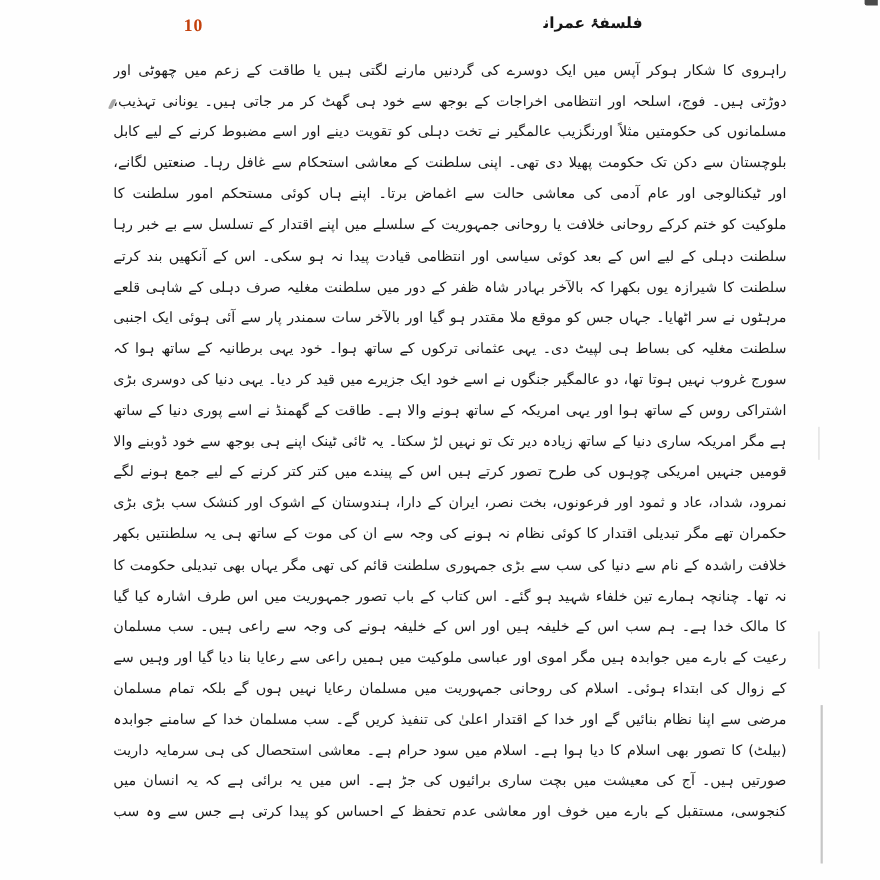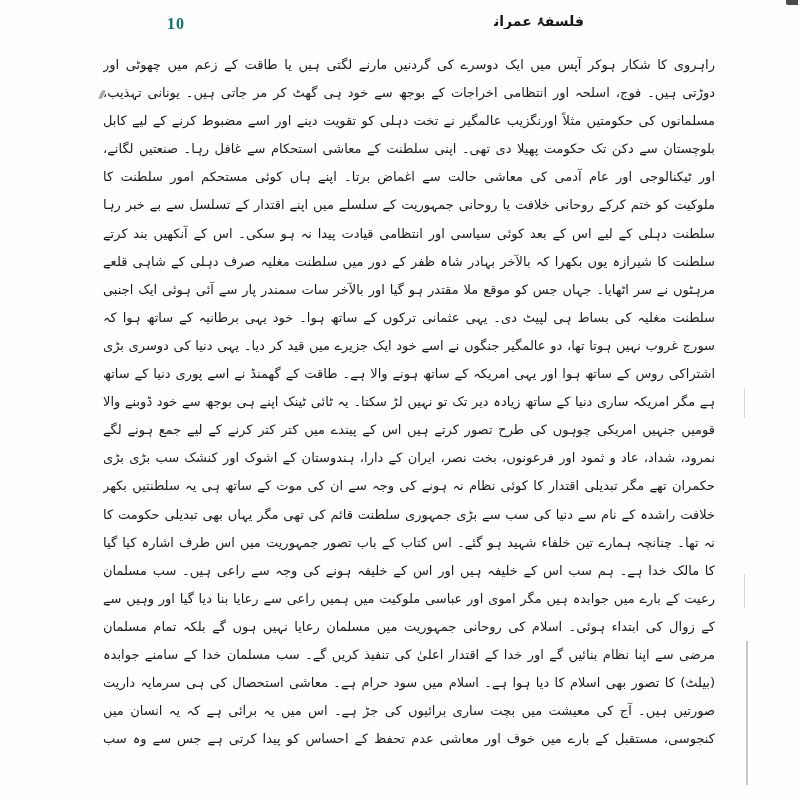--- a/index.html
+++ b/index.html
@@ -10,21 +10,21 @@
     overflow: hidden;
     font-family: "DejaVu Sans", sans-serif;
   }
   .page {
     position: absolute; inset: 0;
     background: #fefefe;
   }
   .header-num {
     position: absolute; left: 167px; top: 15px;
     font-family: "Liberation Serif", serif;
-    font-weight: bold; font-size: 16px; color: #0f766e;
+    font-weight: bold; font-size: 16px; color: #c2410c;
     letter-spacing: 1px;
   }
   .header-title {
     position: absolute; left: 494px; top: 13px; width: 90px;
     direction: rtl; text-align: center;
     font-size: 14px; font-weight: bold; color: #161616;
     white-space: nowrap; overflow: hidden;
   }
   .text-block {
     position: absolute; left: 103px; top: 51px; width: 612px;

